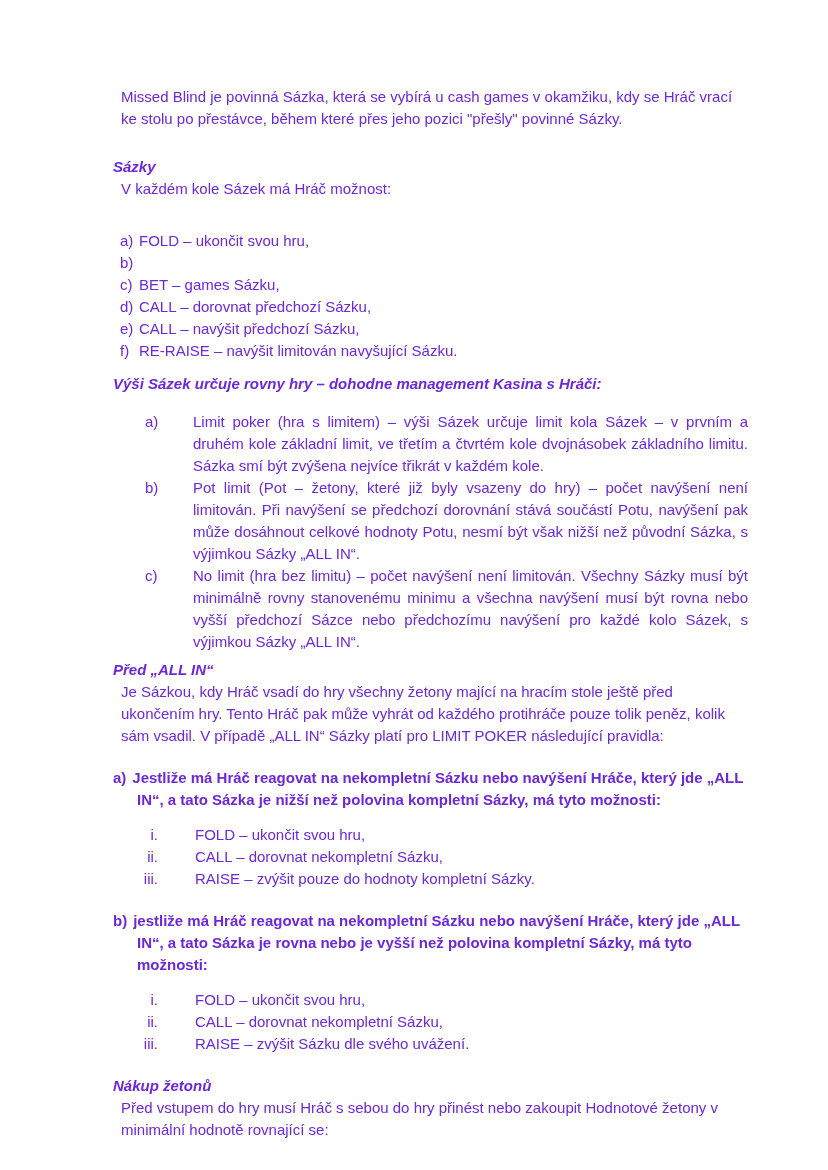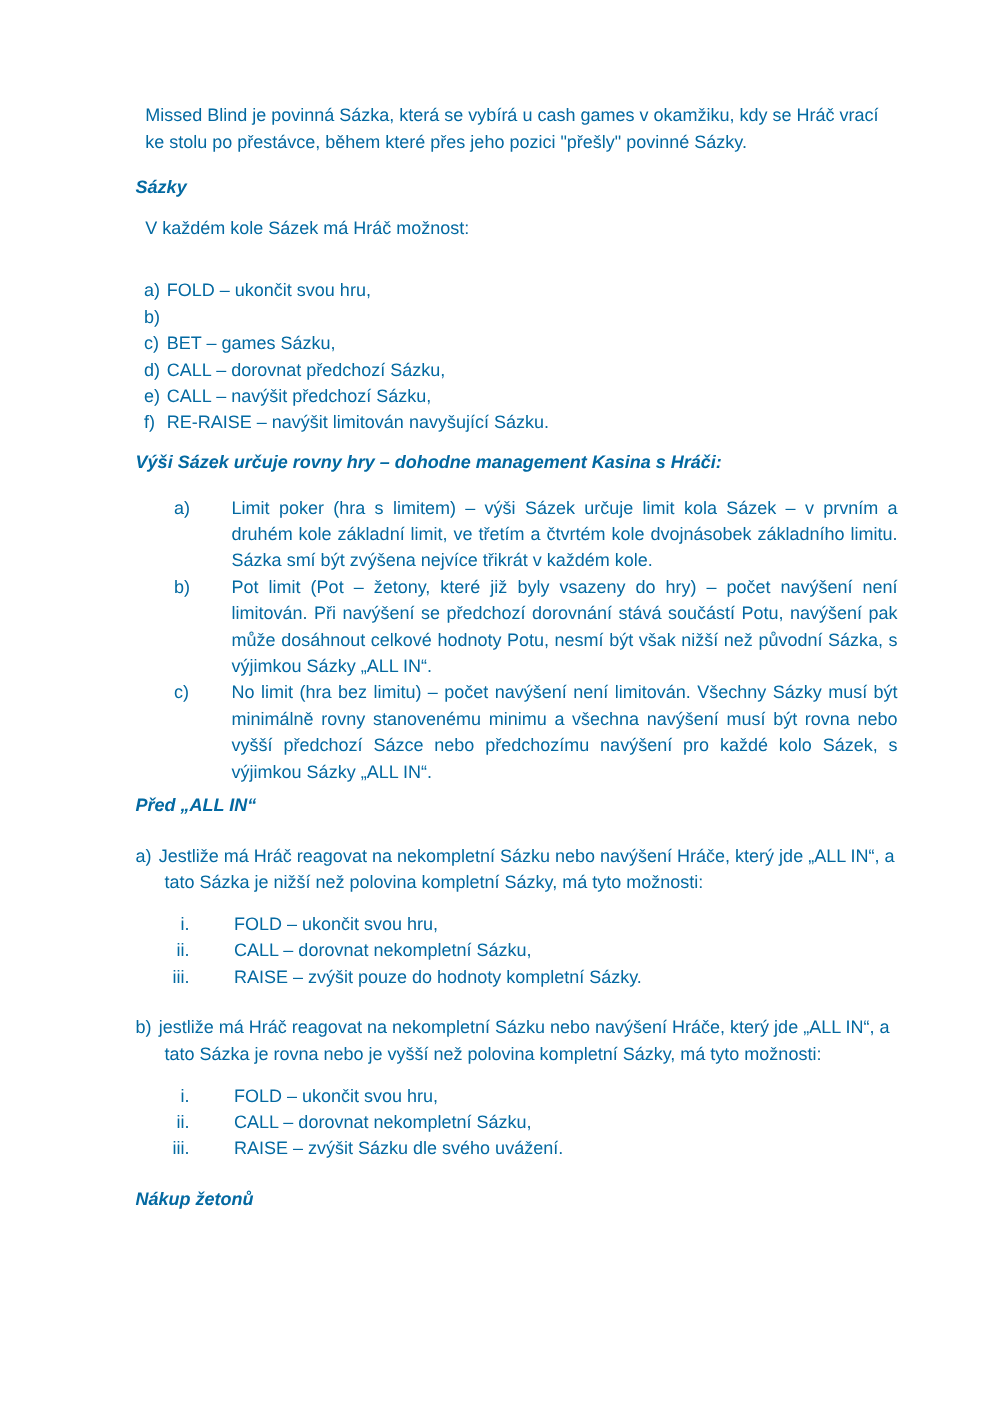--- a/index.html
+++ b/index.html
@@ -6,56 +6,56 @@
   .page {
     position: relative;
     width: 828px;
     height: 1170px;
     box-sizing: border-box;
     background: #ffffff;
     padding: 86px 80px 0 113px;
     font-family: "Liberation Sans", sans-serif;
     font-size: 15px;
     line-height: 22px;
-    color: #0369a1;
+    color: #6d28d9;
     overflow: hidden;
   }
   .heading {
     font-weight: 700;
     font-style: italic;
   }
   .indent { padding-left: 8px; }
 
   
   .list-af { padding-left: 7px; margin-top: 30px; }
   .list-af .row { display: flex; }
   .list-af .m { flex: none; width: 19px; }
 
   
   .biglist { margin-top: 16px; }
   .biglist .item { display: flex; }
   .biglist .m { flex: none; width: 48px; margin-left: 32px; }
   .biglist .t { flex: 1; text-align: justify; }
 
   
-  .case { padding-left: 24px; text-indent: -24px; margin-top: 20px; }
+  .case { padding-left: 24px; text-indent: -24px; margin-top: 20px; font-weight: bold; }
   .case .case-marker { margin-right: 6px; }
 
   
   .roman { margin-top: 13px; }
   .roman .row { display: flex; }
   .roman .m { flex: none; width: 45px; text-align: right; }
   .roman .t { margin-left: 37px; }
 
   .mt-intro { margin-top: 0; }
-  .mt-h1 { margin-top: 16px; }
+  .mt-h1 { margin-top: 26px; }
   .mt-h2 { margin-top: 11px; }
   .mt-h3 { margin-top: 6px; }
   .mt-h4 { margin-top: 20px; }
-  .mt-lead { margin-top: 12px; }
+  .mt-lead { margin-top: 0; }
 </style>
 </head>
 <body>
 
 <div class="page">
 
   <p class="indent mt-intro">Missed Blind je povinná Sázka, která se vybírá u cash games v okamžiku, kdy se Hráč vrací ke stolu po přestávce, během které přes jeho pozici "přešly" povinné Sázky.</p>
 
   <div class="heading mt-h1">Sázky</div>
   <div class="indent mt-lead">V každém kole Sázek má Hráč možnost:</div>
@@ -97,20 +97,21 @@
       <span class="m">b)</span>
       <span class="t">Pot limit (Pot – žetony, které již byly vsazeny do hry) – počet navýšení není limitován. Při navýšení se předchozí dorovnání stává součástí Potu, navýšení pak může dosáhnout celkové hodnoty Potu, nesmí být však nižší než původní Sázka, s výjimkou Sázky „ALL IN“.</span>
     </div>
     <div class="item">
       <span class="m">c)</span>
       <span class="t">No limit (hra bez limitu) – počet navýšení není limitován. Všechny Sázky musí být minimálně rovny stanovenému minimu a všechna navýšení musí být rovna nebo vyšší předchozí Sázce nebo předchozímu navýšení pro každé kolo Sázek, s výjimkou Sázky „ALL IN“.</span>
     </div>
   </div>
 
   <div class="heading mt-h3">Před „ALL IN“</div>
+  <p class="indent mt-lead" style="margin:0; padding-left:8px;">Je Sázkou, kdy Hráč vsadí do hry všechny žetony mající na hracím stole ještě před ukončením hry. Tento Hráč pak může vyhrát od každého protihráče pouze tolik peněz, kolik sám vsadil. V případě „ALL IN“ Sázky platí pro LIMIT POKER následující pravidla:</p>
 
   <div class="case">
     <span class="case-marker">a)</span><span>Jestliže má Hráč reagovat na nekompletní Sázku nebo navýšení Hráče, který jde „ALL IN“, a tato Sázka je nižší než polovina kompletní Sázky, má tyto možnosti:</span>
   </div>
 
   <div class="roman">
     <div class="row">
       <span class="m">i.</span>
       <span class="t">FOLD – ukončit svou hru,</span>
     </div>
@@ -137,14 +138,15 @@
       <span class="m">ii.</span>
       <span class="t">CALL – dorovnat nekompletní Sázku,</span>
     </div>
     <div class="row">
       <span class="m">iii.</span>
       <span class="t">RAISE – zvýšit Sázku dle svého uvážení.</span>
     </div>
   </div>
 
   <div class="heading mt-h4">Nákup žetonů</div>
+  <p class="indent" style="margin:0; padding-left:8px;">Před vstupem do hry musí Hráč s sebou do hry přinést nebo zakoupit Hodnotové žetony v minimální hodnotě rovnající se:</p>
 
 </div>
 
 </body></html>

